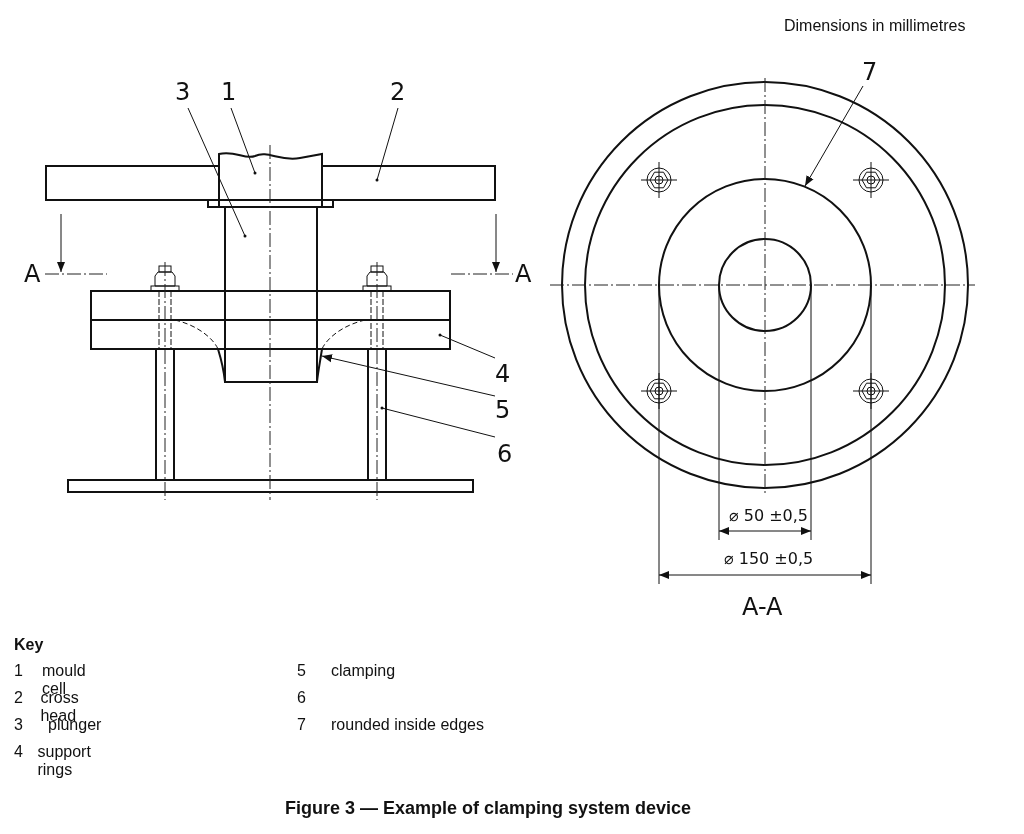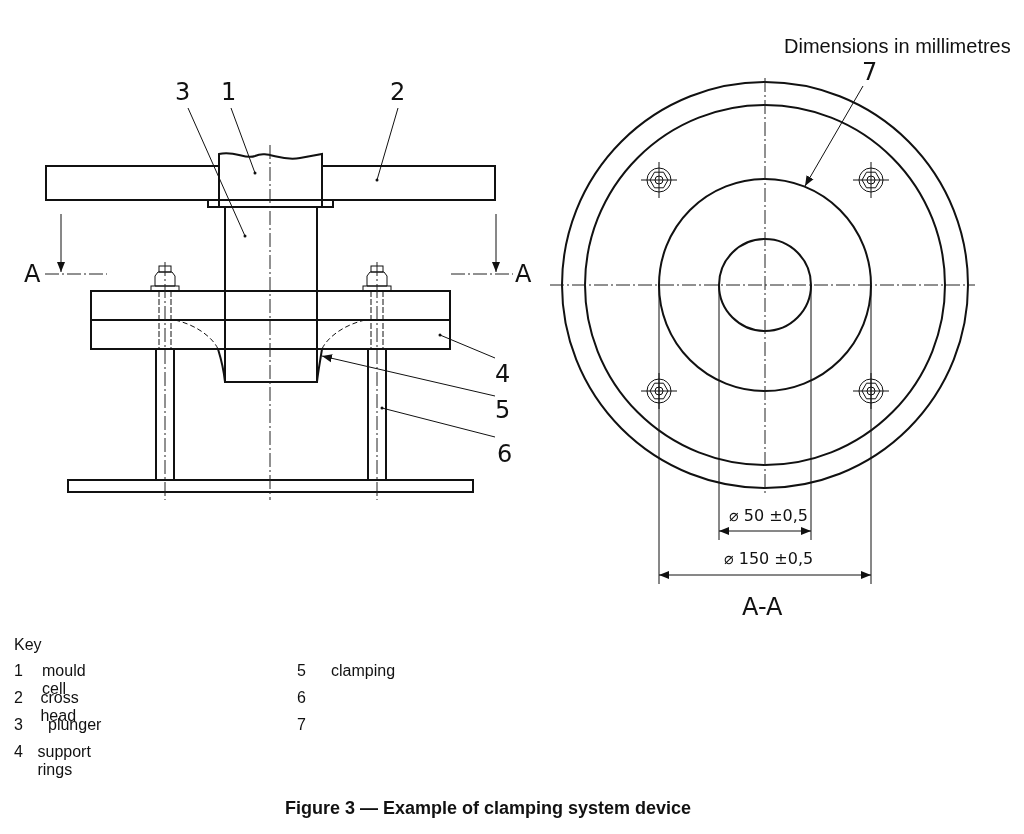--- a/index.html
+++ b/index.html
@@ -5,23 +5,23 @@
   html, body { margin: 0; padding: 0; background: #ffffff; }
   body { width: 1024px; height: 834px; position: relative; overflow: hidden; font-family: "Liberation Sans", sans-serif; color: #111; }
   svg#drawing { position: absolute; left: 0; top: 0; }
   .thick { stroke: #111; stroke-width: 2; fill: none; }
   .thin { stroke: #111; stroke-width: 1; fill: none; }
   .center { stroke: #222; stroke-width: 1; fill: none; stroke-dasharray: 14 3 2 3; }
   .hidden { stroke: #111; stroke-width: 1; fill: none; stroke-dasharray: 5 3; }
   .callout-num { font-family: "DejaVu Sans", sans-serif; font-size: 24px; fill: #111; }
   .dim-text { font-family: "DejaVu Sans", sans-serif; font-size: 16px; fill: #111; }
   .section-label { font-family: "DejaVu Sans", sans-serif; font-size: 24px; fill: #111; }
-  .dims-note { position: absolute; left: 784px; top: 35px; font-size: 20px; }
+  .dims-note { position: absolute; left: 784px; top: 17px; font-size: 16px; }
   .key { position: absolute; left: 14px; top: 636px; font-size: 16px; }
-  .key-title { font-weight: normal; margin-bottom: 0; }
+  .key-title { font-weight: bold; margin-bottom: 0; }
   .key-col { position: absolute; top: 26px; }
   .key-row { height: 27px; display: flex; }
   .key-num { width: 34px; }
   .caption { position: absolute; left: 0; width: 976px; top: 798px; text-align: center; font-weight: bold; font-size: 18px; }
 </style>
 </head>
 <body>
 
 <div class="dims-note">Dimensions in millimetres</div>
 
@@ -206,17 +206,18 @@
   <div class="key-col" style="left:283px; width:320px;">
     <div class="key-row">
         <span class="key-num">5</span>
         <span>clamping</span>
       </div>
     <div class="key-row">
         <span class="key-num">6</span>
       </div>
     <div class="key-row">
         <span class="key-num">7</span>
+        <span>rounded inside edges</span>
       </div>
   </div>
 </div>
 
 <div class="caption">Figure 3 — Example of clamping system device</div>
 
 </body></html>

